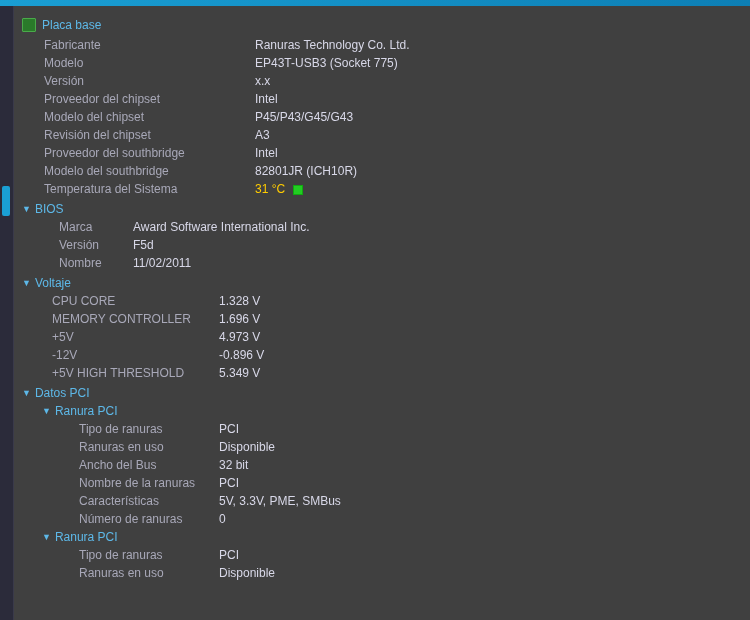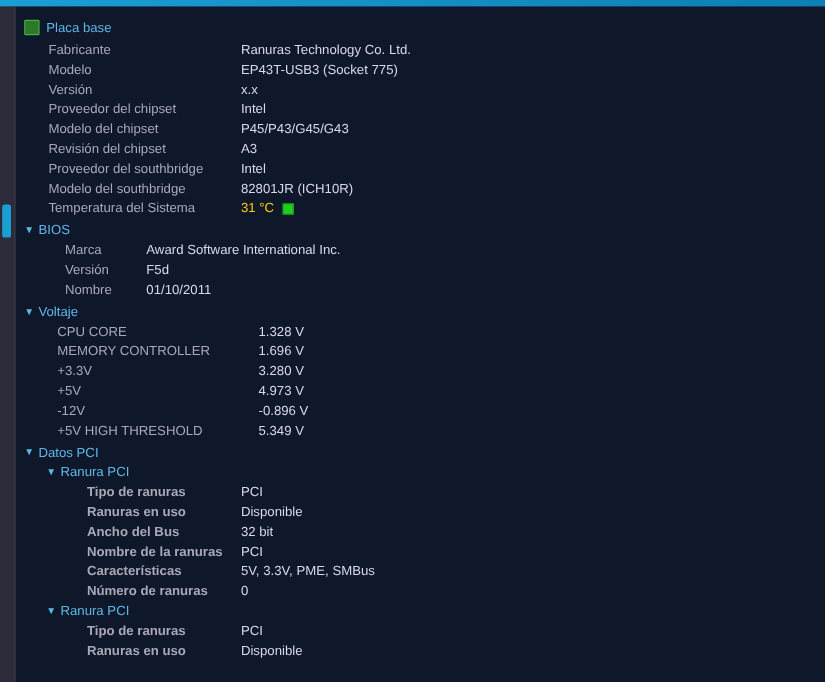--- a/index.html
+++ b/index.html
@@ -31,21 +31,21 @@
       position: absolute;
       top: 180px;
       left: 2px;
       width: 8px;
       height: 30px;
       background: #1a9fd4;
       border-radius: 2px;
     }
     .main-content {
       flex: 1;
-      background: #0f172a;
+      background: #404040;
       overflow-y: auto;
       padding: 8px 0;
     }
     .section-header {
       display: flex;
       align-items: center;
       padding: 4px 8px;
       color: #5db8e8;
       font-weight: normal;
       cursor: pointer;
@@ -67,20 +67,21 @@
       display: inline-block;
     }
     .info-table {
       width: 100%;
       padding: 0 10px;
     }
     .info-row {
       display: flex;
       padding: 1px 0;
       line-height: 16px;
+      gap: 36px;
     }
     .info-label {
       width: 195px;
       min-width: 195px;
       padding-left: 20px;
       color: #a8a8b8;
     }
     .info-value {
       color: #d8d8e8;
       flex: 1;
@@ -140,21 +141,20 @@
     }
     .voltage-label {
       width: 195px;
       min-width: 195px;
       padding-left: 28px;
       color: #a8a8b8;
       letter-spacing: 0;
     }
     .voltage-value {
       color: #d8d8e8;
-      margin-left: 16px;
     }
     .pci-section {
       padding: 0 10px;
     }
     .pci-slot-header {
       display: flex;
       align-items: center;
       padding: 2px 0;
       padding-left: 18px;
       color: #5db8e8;
@@ -166,21 +166,20 @@
     .pci-row {
       display: flex;
       padding: 1px 0;
       line-height: 16px;
     }
     .pci-label {
       width: 195px;
       min-width: 195px;
       padding-left: 55px;
       color: #a8a8b8;
-      font-weight: bold;
     }
     .pci-value {
       color: #d8d8e8;
     }
     ::-webkit-scrollbar {
       width: 8px;
     }
     ::-webkit-scrollbar-track {
       background: #1e1e2e;
     }
@@ -257,44 +256,40 @@
         <div class="bios-row">
           <span class="bios-label">Marca</span>
           <span class="bios-value">Award Software International Inc.</span>
         </div>
         <div class="bios-row">
           <span class="bios-label">Versión</span>
           <span class="bios-value">F5d</span>
         </div>
         <div class="bios-row">
           <span class="bios-label">Nombre</span>
-          <span class="bios-value">01/10/2011</span>
+          <span class="bios-value">11/02/2011</span>
         </div>
       </div>
     </div>
 
     <div class="subsection">
       <div class="subsection-header">
         <span class="arrow">▼</span>
         <span>Voltaje</span>
       </div>
       <div class="voltage-rows">
         <div class="voltage-row">
           <span class="voltage-label">CPU CORE</span>
           <span class="voltage-value">1.328 V</span>
         </div>
         <div class="voltage-row">
           <span class="voltage-label">MEMORY CONTROLLER</span>
           <span class="voltage-value">1.696 V</span>
         </div>
         <div class="voltage-row">
-          <span class="voltage-label">+3.3V</span>
-          <span class="voltage-value">3.280 V</span>
-        </div>
-        <div class="voltage-row">
           <span class="voltage-label">+5V</span>
           <span class="voltage-value">4.973 V</span>
         </div>
         <div class="voltage-row">
           <span class="voltage-label">-12V</span>
           <span class="voltage-value">-0.896 V</span>
         </div>
         <div class="voltage-row">
           <span class="voltage-label">+5V HIGH THRESHOLD</span>
           <span class="voltage-value">5.349 V</span>

